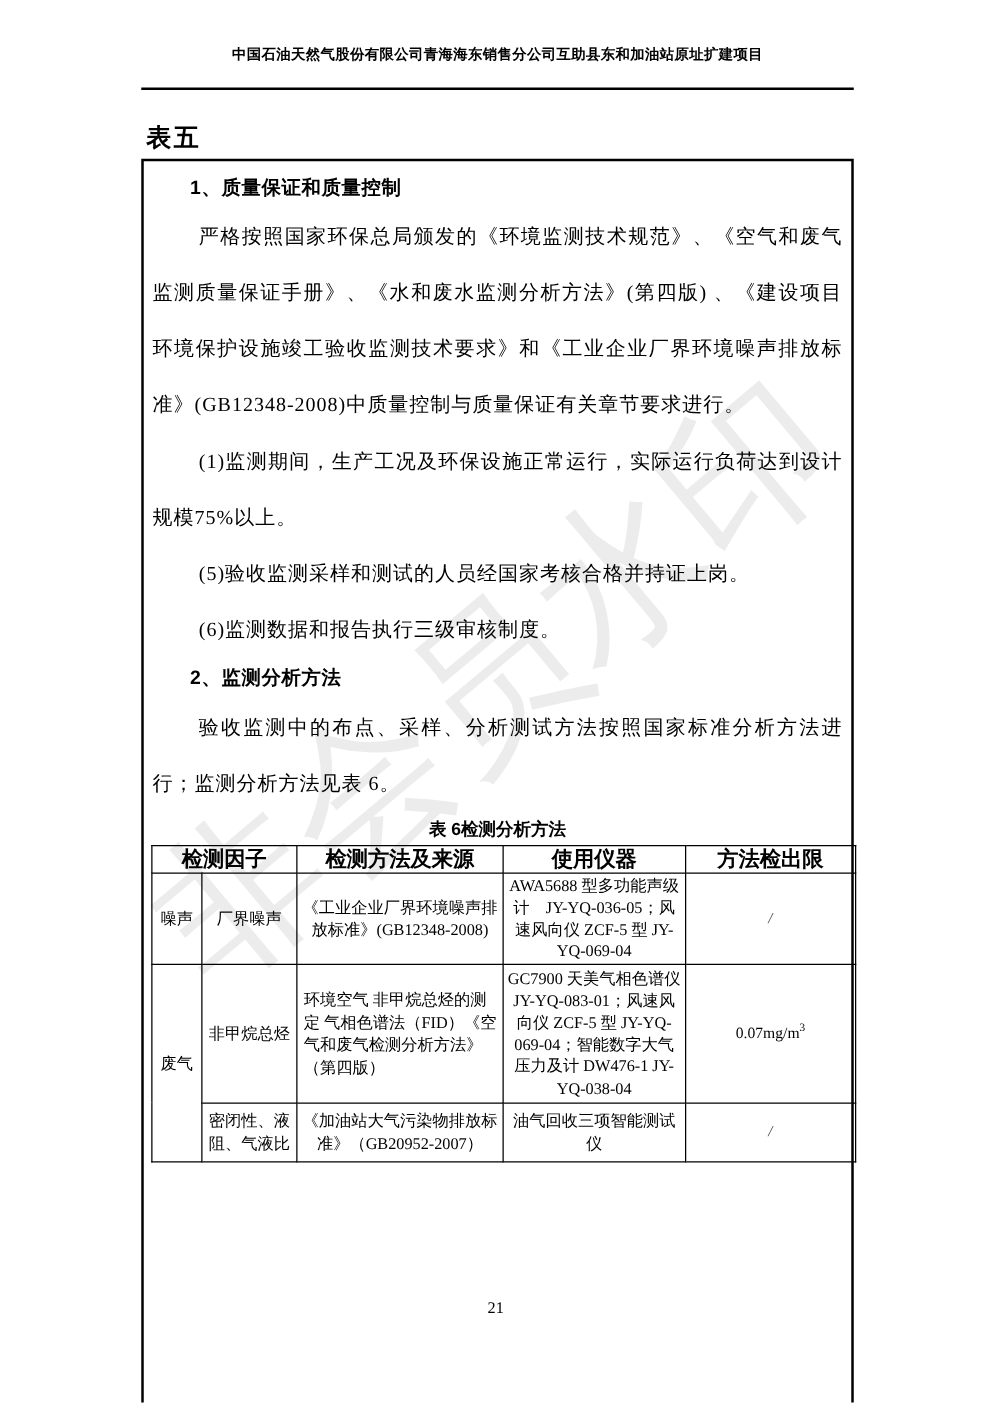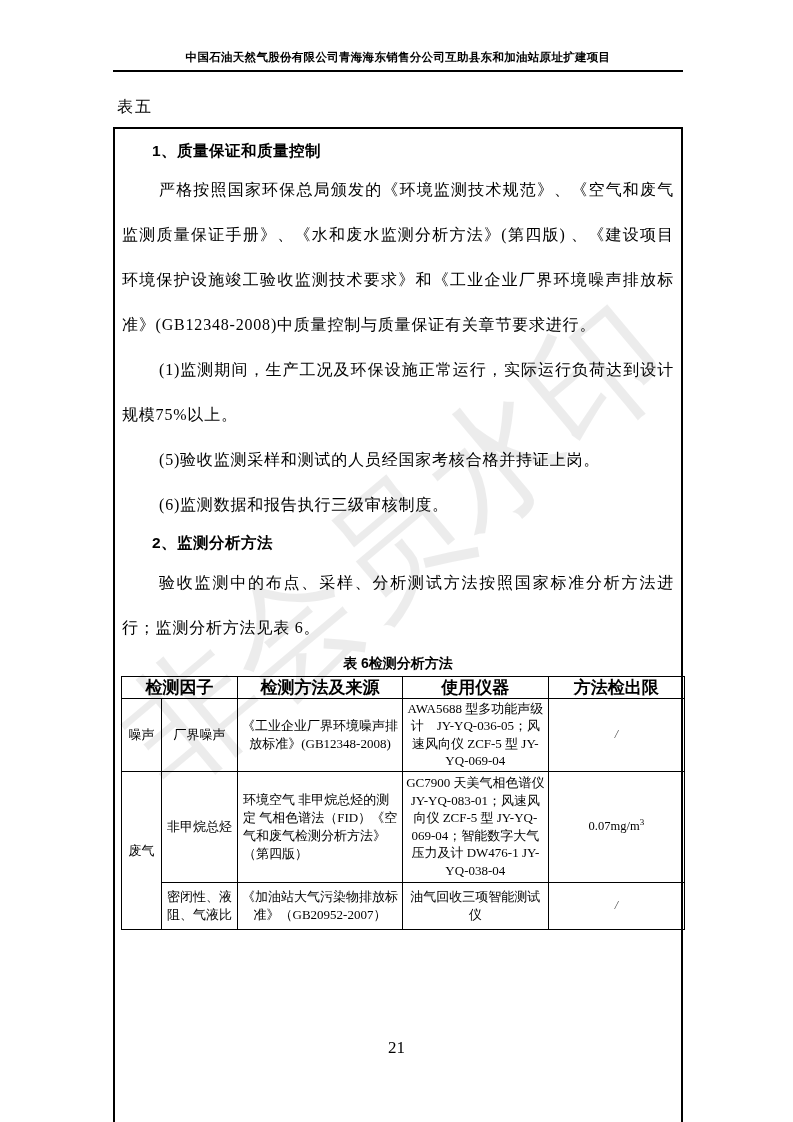--- a/index.html
+++ b/index.html
@@ -9,46 +9,46 @@
     width: 793px;
     height: 1122px;
     font-family: "Liberation Serif", "DejaVu Serif", serif;
     color: #000;
     overflow: hidden;
   }
 
   
   .doc-header {
     position: absolute;
-    top: 50px; left: 113px; width: 570px;
+    top: 36px; left: 113px; width: 570px;
     text-align: center;
     font-family: "Liberation Sans", "DejaVu Sans", sans-serif;
     font-weight: bold;
     font-size: 11.5px;
     letter-spacing: 0.3px;
     white-space: nowrap;
   }
   .doc-header-rule {
     position: absolute;
     top: 70px; left: 113px; width: 570px; height: 2px;
     background: #000;
   }
   .table-label {
     position: absolute;
     top: 97px; left: 117px;
     font-family: "Liberation Sans", "DejaVu Sans", sans-serif;
-    font-weight: normal;
-    font-size: 16px;
+    font-weight: bold;
+    font-size: 20px;
     letter-spacing: 2px;
   }
   .page-number {
     position: absolute;
     top: 1038px; left: 0; width: 793px;
     text-align: center;
-    font-size: 17px;
+    font-size: 13px;
   }
 
   
   .watermark {
     position: absolute;
     top: 480px; left: 45px; width: 700px;
     text-align: center;
     font-size: 132px;
     line-height: 1;
     color: rgba(0,0,0,0.075);

